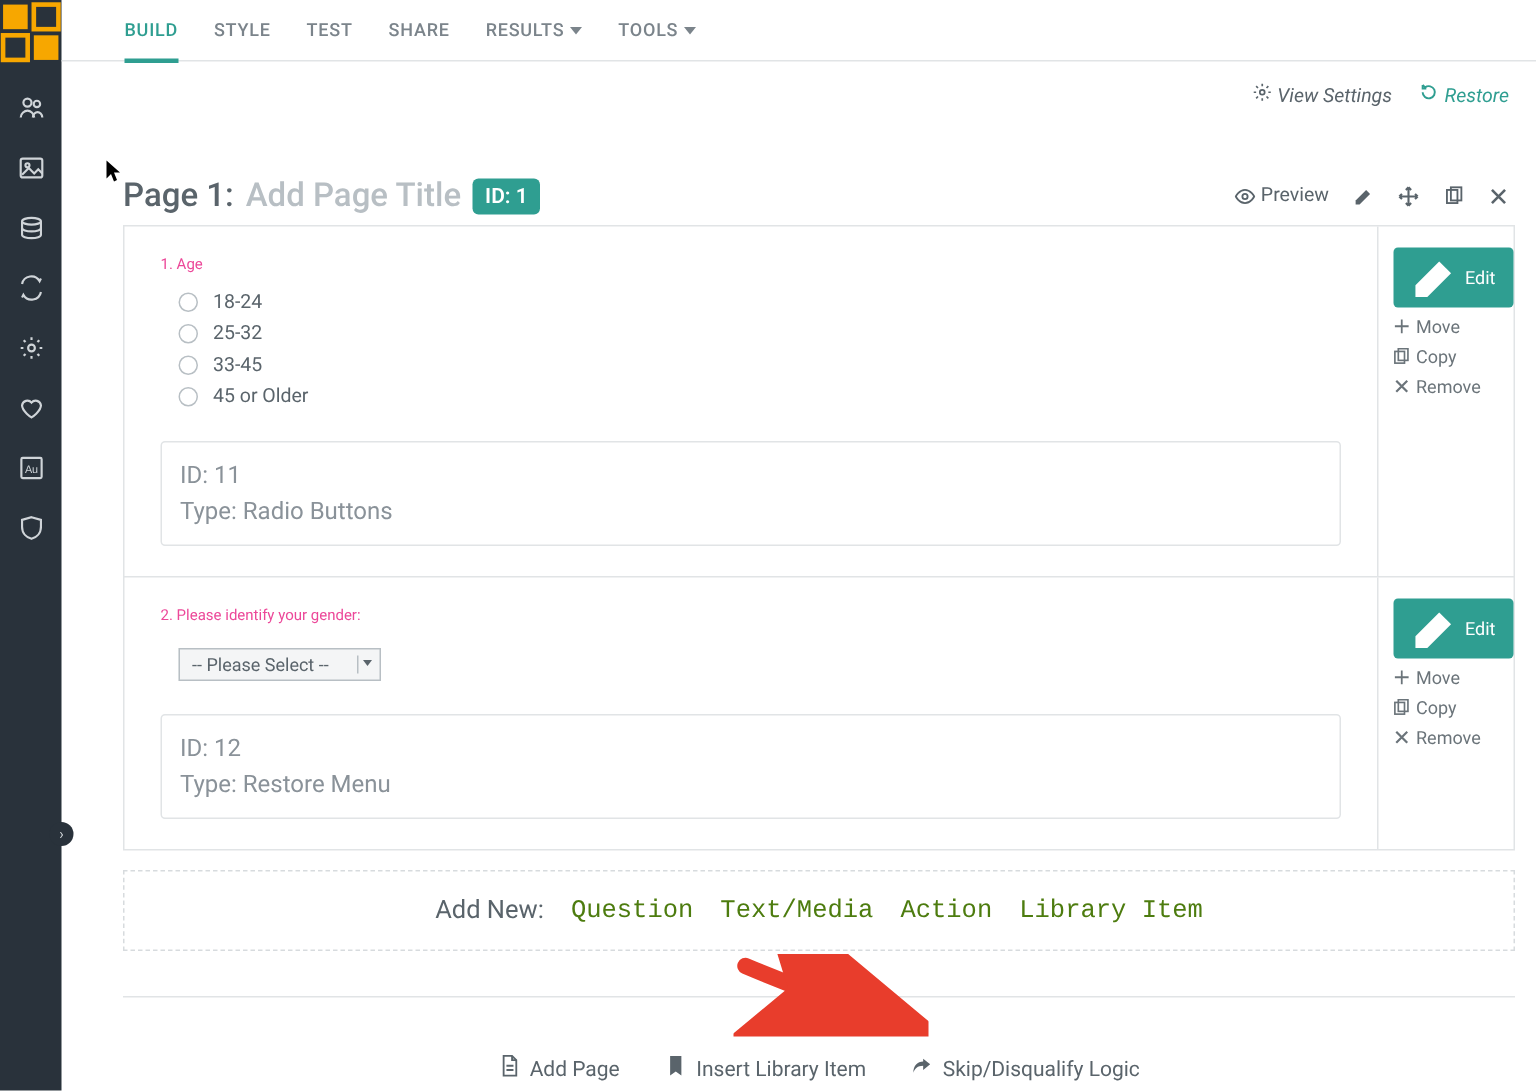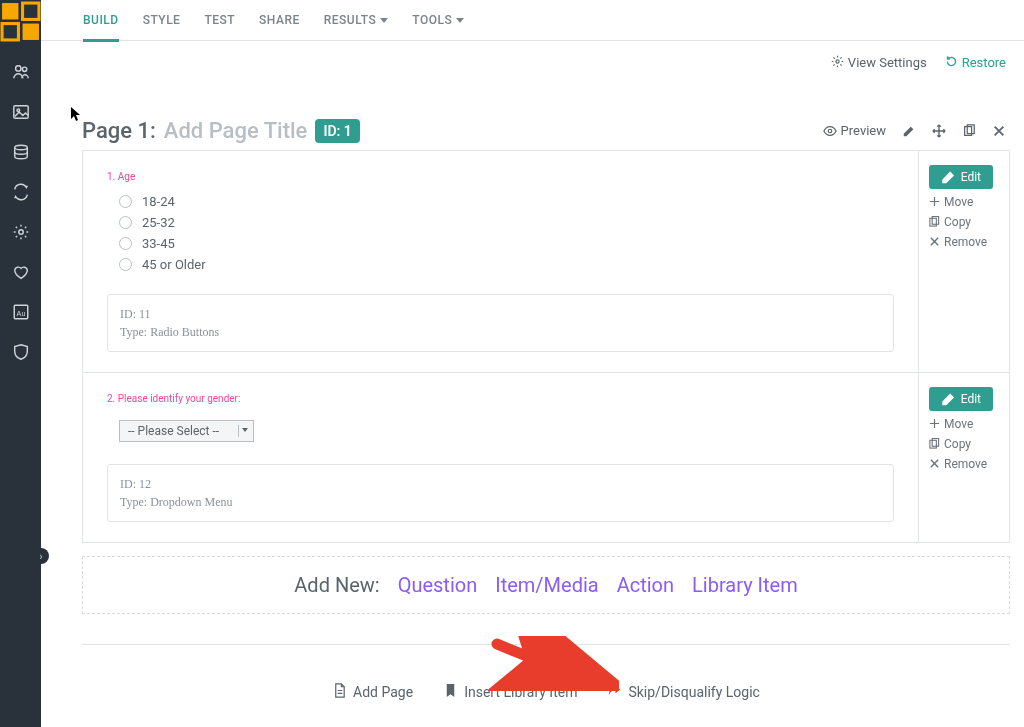--- a/index.html
+++ b/index.html
@@ -88,21 +88,21 @@
   }
 
   
   .page-controls {
     position:absolute;
     top:55px; right:18px;
     display:flex; gap:18px;
     color:#5a646b;
     font-size:13px;
   }
-  .page-controls .ctrl { display:flex; align-items:flex-start; gap:4px; cursor:pointer;}
+  .page-controls .ctrl { display:flex; align-items:flex-end; gap:4px; cursor:pointer;font-style:italic;}
   .page-controls .restore { color:#2f9e91;}
   .page-controls svg{width:13px;height:13px;}
 
   
   .page-head {
     position:absolute;
     left:82px; top:118px; right:18px;
     display:flex; align-items:center;
   }
   .page-head h1 {
@@ -146,40 +146,39 @@
     font-size:12px; color:#6b747a;
     align-items:flex-start;
   }
   .edit-btn{
     background:#2f9e91; color:#fff;
     border-radius:3px;
     padding:4px 12px;
     font-size:12px;
     display:flex; align-items:center; gap:4px;
     cursor:pointer;
-    width:64px;
+    width:80px;
     justify-content:center;
   }
   .qside .sa{display:flex;align-items:center;gap:4px;cursor:pointer;}
   .qside .sa svg{width:11px;height:11px;}
 
   .qtitle{font-size:10px;color:#ec4899;margin-bottom:12px;}
   .opt-row{display:flex;align-items:center;gap:10px;margin:6px 0 6px 12px;color:#5a646b;font-size:13px;}
   .radio-dot{
     width:13px;height:13px;border:1px solid #b8bfc4;border-radius:50%;
   }
   .meta-box{
     margin-top:22px;
     border:1px solid #e1e4e6;
     border-radius:3px;
     padding:10px 12px;
     color:#8a9299;
-    font-size:12px;
+    font-size:16px;
     line-height:1.5;
-    font-family:Liberation Serif, serif;
   }
   .select-fake{
     margin:4px 0 0 12px;
     border:1px solid #b8bfc4;
     background:#f4f5f6;
     padding:3px 34px 3px 8px;
     font-size:12px; color:#5a646b;
     position:relative;
     display:inline-block;
   }
@@ -196,24 +195,24 @@
     border-right:3px solid transparent;
     border-top:4px solid #5a646b;
   }
 
   
   .addnew{
     margin-top:14px;
     border:1px dashed #d7dbde;
     padding:16px;
     display:flex;justify-content:center;align-items:center;gap:18px;
-    font-size:20px;
+    font-size:17px;
   }
   .addnew .label{ color:#5a646b;}
-  .addnew a{color:#8b5cf6;cursor:pointer;}
+  .addnew a{color:#4d7c0f;cursor:pointer;font-family:Liberation Mono, monospace;}
 
   
   .bottom-actions{
     margin-top:38px;
     display:flex; justify-content:center; gap:30px;
     color:#5a646b; font-size:14px;
     position:relative;
   }
   .bottom-actions .ba{display:flex;align-items:center;gap:6px;cursor:pointer;}
   .bottom-actions svg{width:15px;height:15px;}
@@ -445,21 +444,21 @@
 
   <div class="qrow">
     <div class="qbody">
       <div class="qtitle">2. Please identify your gender:</div>
       <div class="select-fake">
         <span>-- Please Select --</span>
         <span class="caret2"></span>
       </div>
       <div class="meta-box">
         <div>ID: 12</div>
-        <div>Type: Dropdown Menu</div>
+        <div>Type: Restore Menu</div>
       </div>
     </div>
     <div class="qside">
       <div class="edit-btn">
         <svg viewBox="0 0 12 12" fill="#fff">
             <path d="M1 8l6-6 3 3-6 6H1V8z"></path>
           </svg>
         <span>Edit</span>
       </div>
       <div class="sa">
@@ -480,21 +479,21 @@
             <path d="M2 2l8 8M10 2l-8 8"></path>
           </svg>
         <span>Remove</span>
       </div>
     </div>
   </div>
 
   <div class="addnew">
     <span class="label">Add New:</span>
     <a>Question</a>
-    <a>Item/Media</a>
+    <a>Text/Media</a>
     <a>Action</a>
     <a>Library Item</a>
   </div>
 
   <hr class="hr-line">
 
   <div class="bottom-actions">
     <div class="ba">
       <span>
         <svg viewBox="0 0 16 16" fill="none" stroke="#5a646b" stroke-width="1.3">

